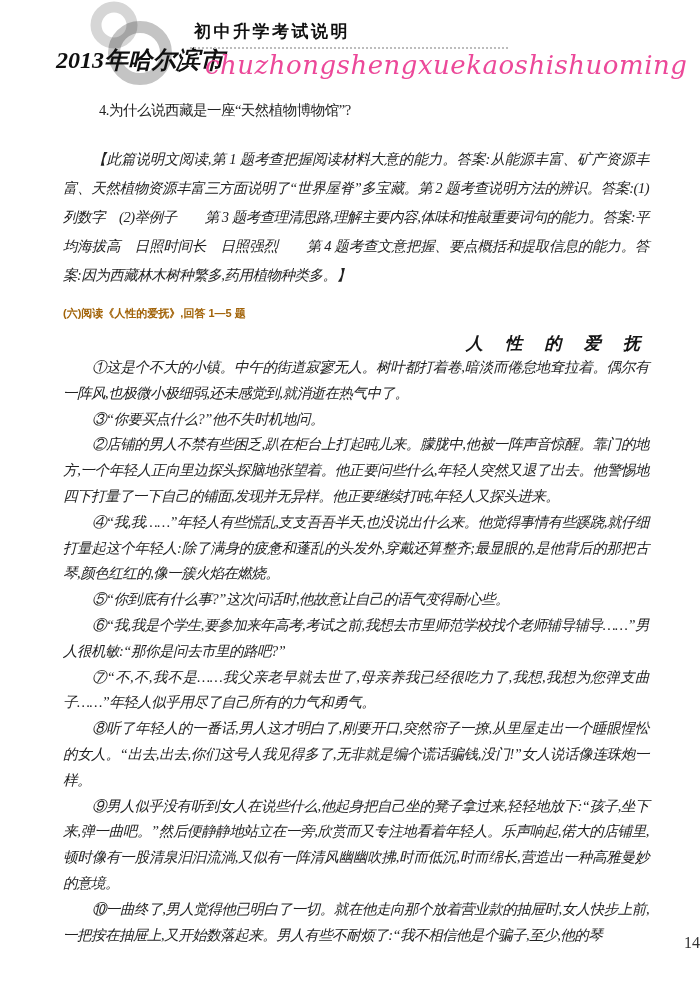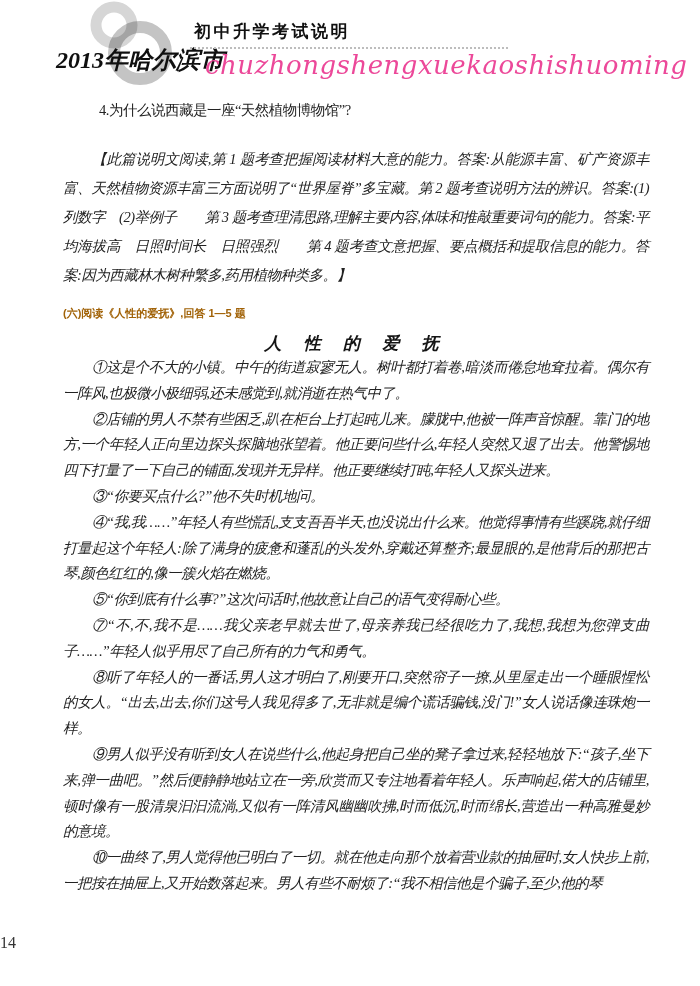--- a/index.html
+++ b/index.html
@@ -52,33 +52,33 @@
     margin:22px 0 4px 0;text-indent:2em;line-height:29px;
     text-align:justify;color:#222;
   }
   .section-heading{
     margin:11px 0 0 0;
     font-family:Liberation Sans, sans-serif;
     font-weight:bold;font-size:11px;letter-spacing:0;
     line-height:24px;color:#a16207;
   }
   .article-title{
-    margin:8px 0 0 0;text-align:center;
+    margin:8px 0 0 0;text-align:right;
     font-weight:bold;font-style:italic;
     font-size:17px;letter-spacing:9px;line-height:22px;color:#151515;
   }
   .article p{
     margin:0;text-indent:2em;line-height:25.8px;
     text-align:justify;color:#222;
   }
   .article{margin-top:0;}
   
   .page-number{
     position:absolute;left:0;top:934px;width:700px;
-    text-align:left;font-size:16px;color:#333;
+    text-align:right;font-size:16px;color:#333;
     font-family:"Liberation Serif", serif;
   }
 </style>
 </head>
 <body>
 
 <div class="page">
 
   <div>
     <svg class="logo-svg" viewBox="0 0 110 95">
@@ -91,24 +91,25 @@
     <div class="pinyin">chuzhongshengxuekaoshishuoming</div>
   </div>
 
   <div class="content">
     <p class="q4 song">4.为什么说西藏是一座“天然植物博物馆”?</p>
     <p class="commentary kai">【此篇说明文阅读,第 1 题考查把握阅读材料大意的能力。答案:从能源丰富、矿产资源丰富、天然植物资源丰富三方面说明了“世界屋脊”多宝藏。第 2 题考查说明方法的辨识。答案:(1)列数字　(2)举例子　　第 3 题考查理清思路,理解主要内容,体味和推敲重要词句的能力。答案:平均海拔高　日照时间长　日照强烈　　第 4 题考查文意把握、要点概括和提取信息的能力。答案:因为西藏林木树种繁多,药用植物种类多。】</p>
     <p class="section-heading">(六)阅读《人性的爱抚》,回答 1—5 题</p>
     <p class="article-title">人 性 的 爱 抚</p>
     <div class="article kai">
       <p>①这是个不大的小镇。中午的街道寂寥无人。树叶都打着卷,暗淡而倦怠地耷拉着。偶尔有一阵风,也极微小极细弱,还未感觉到,就消逝在热气中了。</p>
+      <p>③“你要买点什么?”他不失时机地问。</p>
       <p>②店铺的男人不禁有些困乏,趴在柜台上打起盹儿来。朦胧中,他被一阵声音惊醒。靠门的地方,一个年轻人正向里边探头探脑地张望着。他正要问些什么,年轻人突然又退了出去。他警惕地四下打量了一下自己的铺面,发现并无异样。他正要继续打盹,年轻人又探头进来。</p>
-      <p>③“你要买点什么?”他不失时机地问。</p>
       <p>④“我,我……”年轻人有些慌乱,支支吾吾半天,也没说出什么来。他觉得事情有些蹊跷,就仔细打量起这个年轻人:除了满身的疲惫和蓬乱的头发外,穿戴还算整齐;最显眼的,是他背后的那把古琴,颜色红红的,像一簇火焰在燃烧。</p>
       <p>⑤“你到底有什么事?”这次问话时,他故意让自己的语气变得耐心些。</p>
+      <p>⑥“我,我是个学生,要参加来年高考,考试之前,我想去市里师范学校找个老师辅导辅导……”男人很机敏:“那你是问去市里的路吧?”</p>
       <p>⑦“不,不,我不是……我父亲老早就去世了,母亲养我已经很吃力了,我想,我想为您弹支曲子……”年轻人似乎用尽了自己所有的力气和勇气。</p>
       <p>⑧听了年轻人的一番话,男人这才明白了,刚要开口,突然帘子一撩,从里屋走出一个睡眼惺忪的女人。“出去,出去,你们这号人我见得多了,无非就是编个谎话骗钱,没门!”女人说话像连珠炮一样。</p>
       <p>⑨男人似乎没有听到女人在说些什么,他起身把自己坐的凳子拿过来,轻轻地放下:“孩子,坐下来,弹一曲吧。”然后便静静地站立在一旁,欣赏而又专注地看着年轻人。乐声响起,偌大的店铺里,顿时像有一股清泉汩汩流淌,又似有一阵清风幽幽吹拂,时而低沉,时而绵长,营造出一种高雅曼妙的意境。</p>
       <p>⑩一曲终了,男人觉得他已明白了一切。就在他走向那个放着营业款的抽屉时,女人快步上前,一把按在抽屉上,又开始数落起来。男人有些不耐烦了:“我不相信他是个骗子,至少,他的琴</p>
     </div>
   </div>
 
   <div class="page-number">14</div>
 
 </div>

